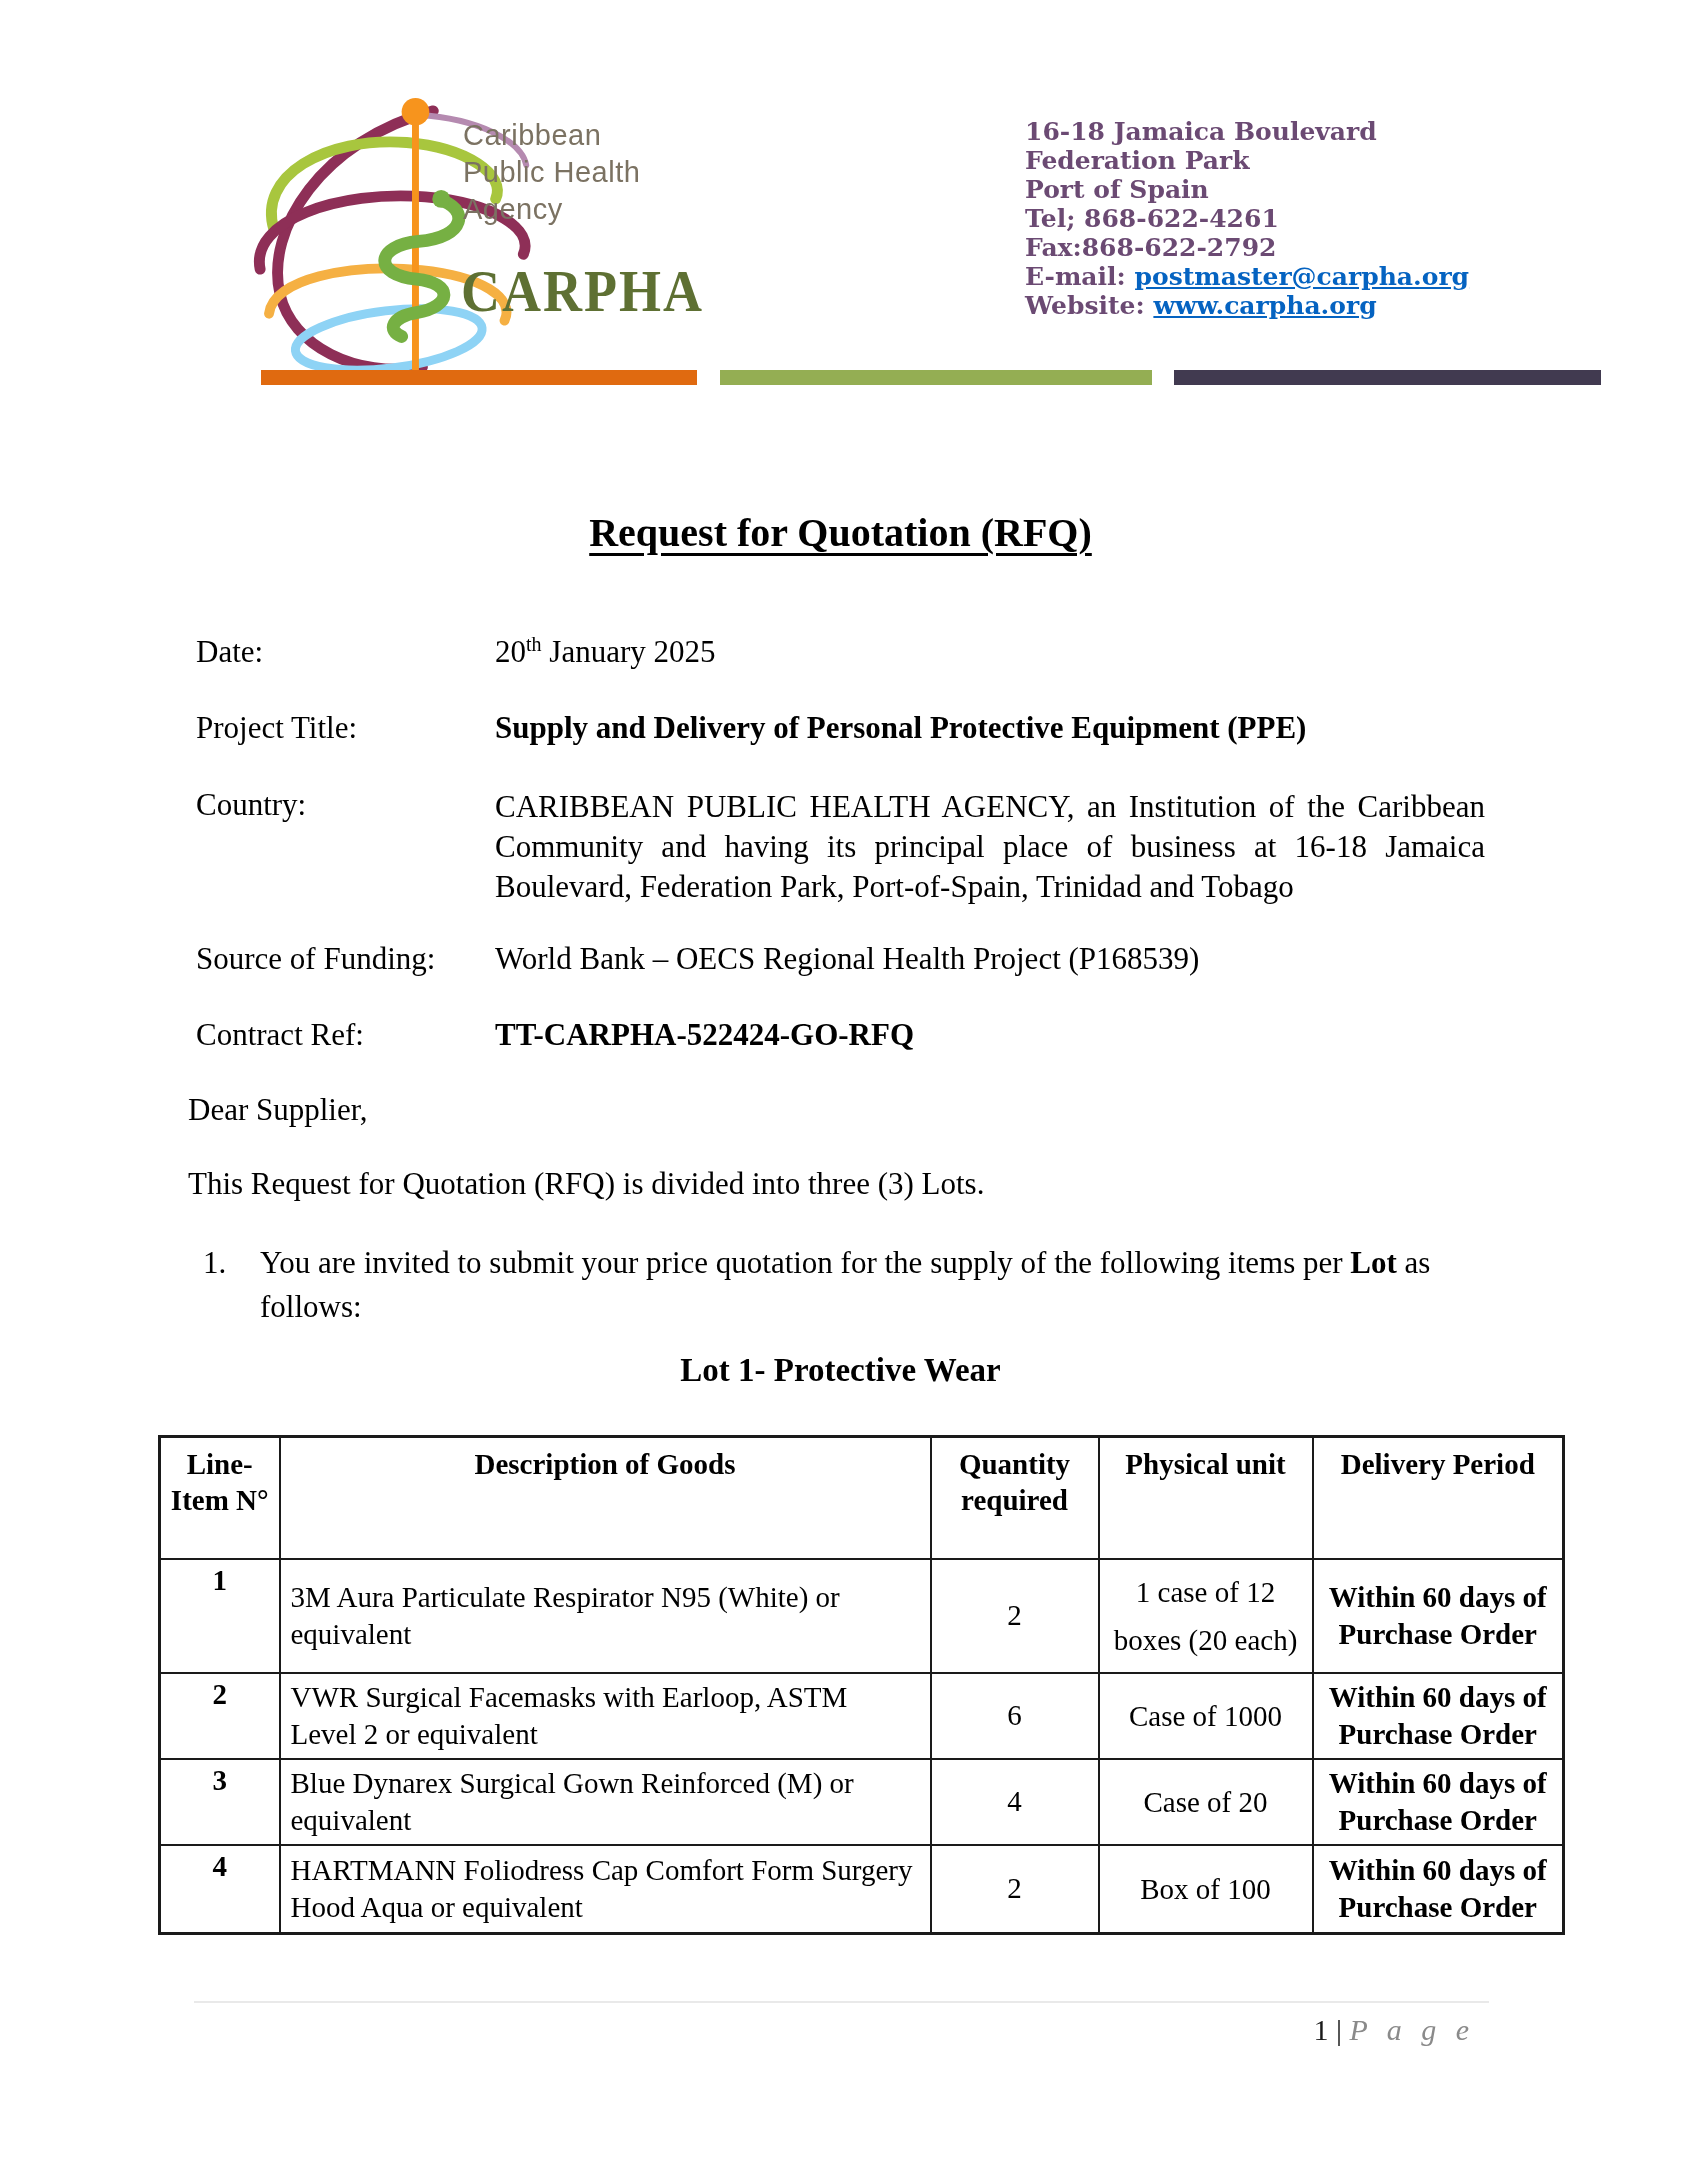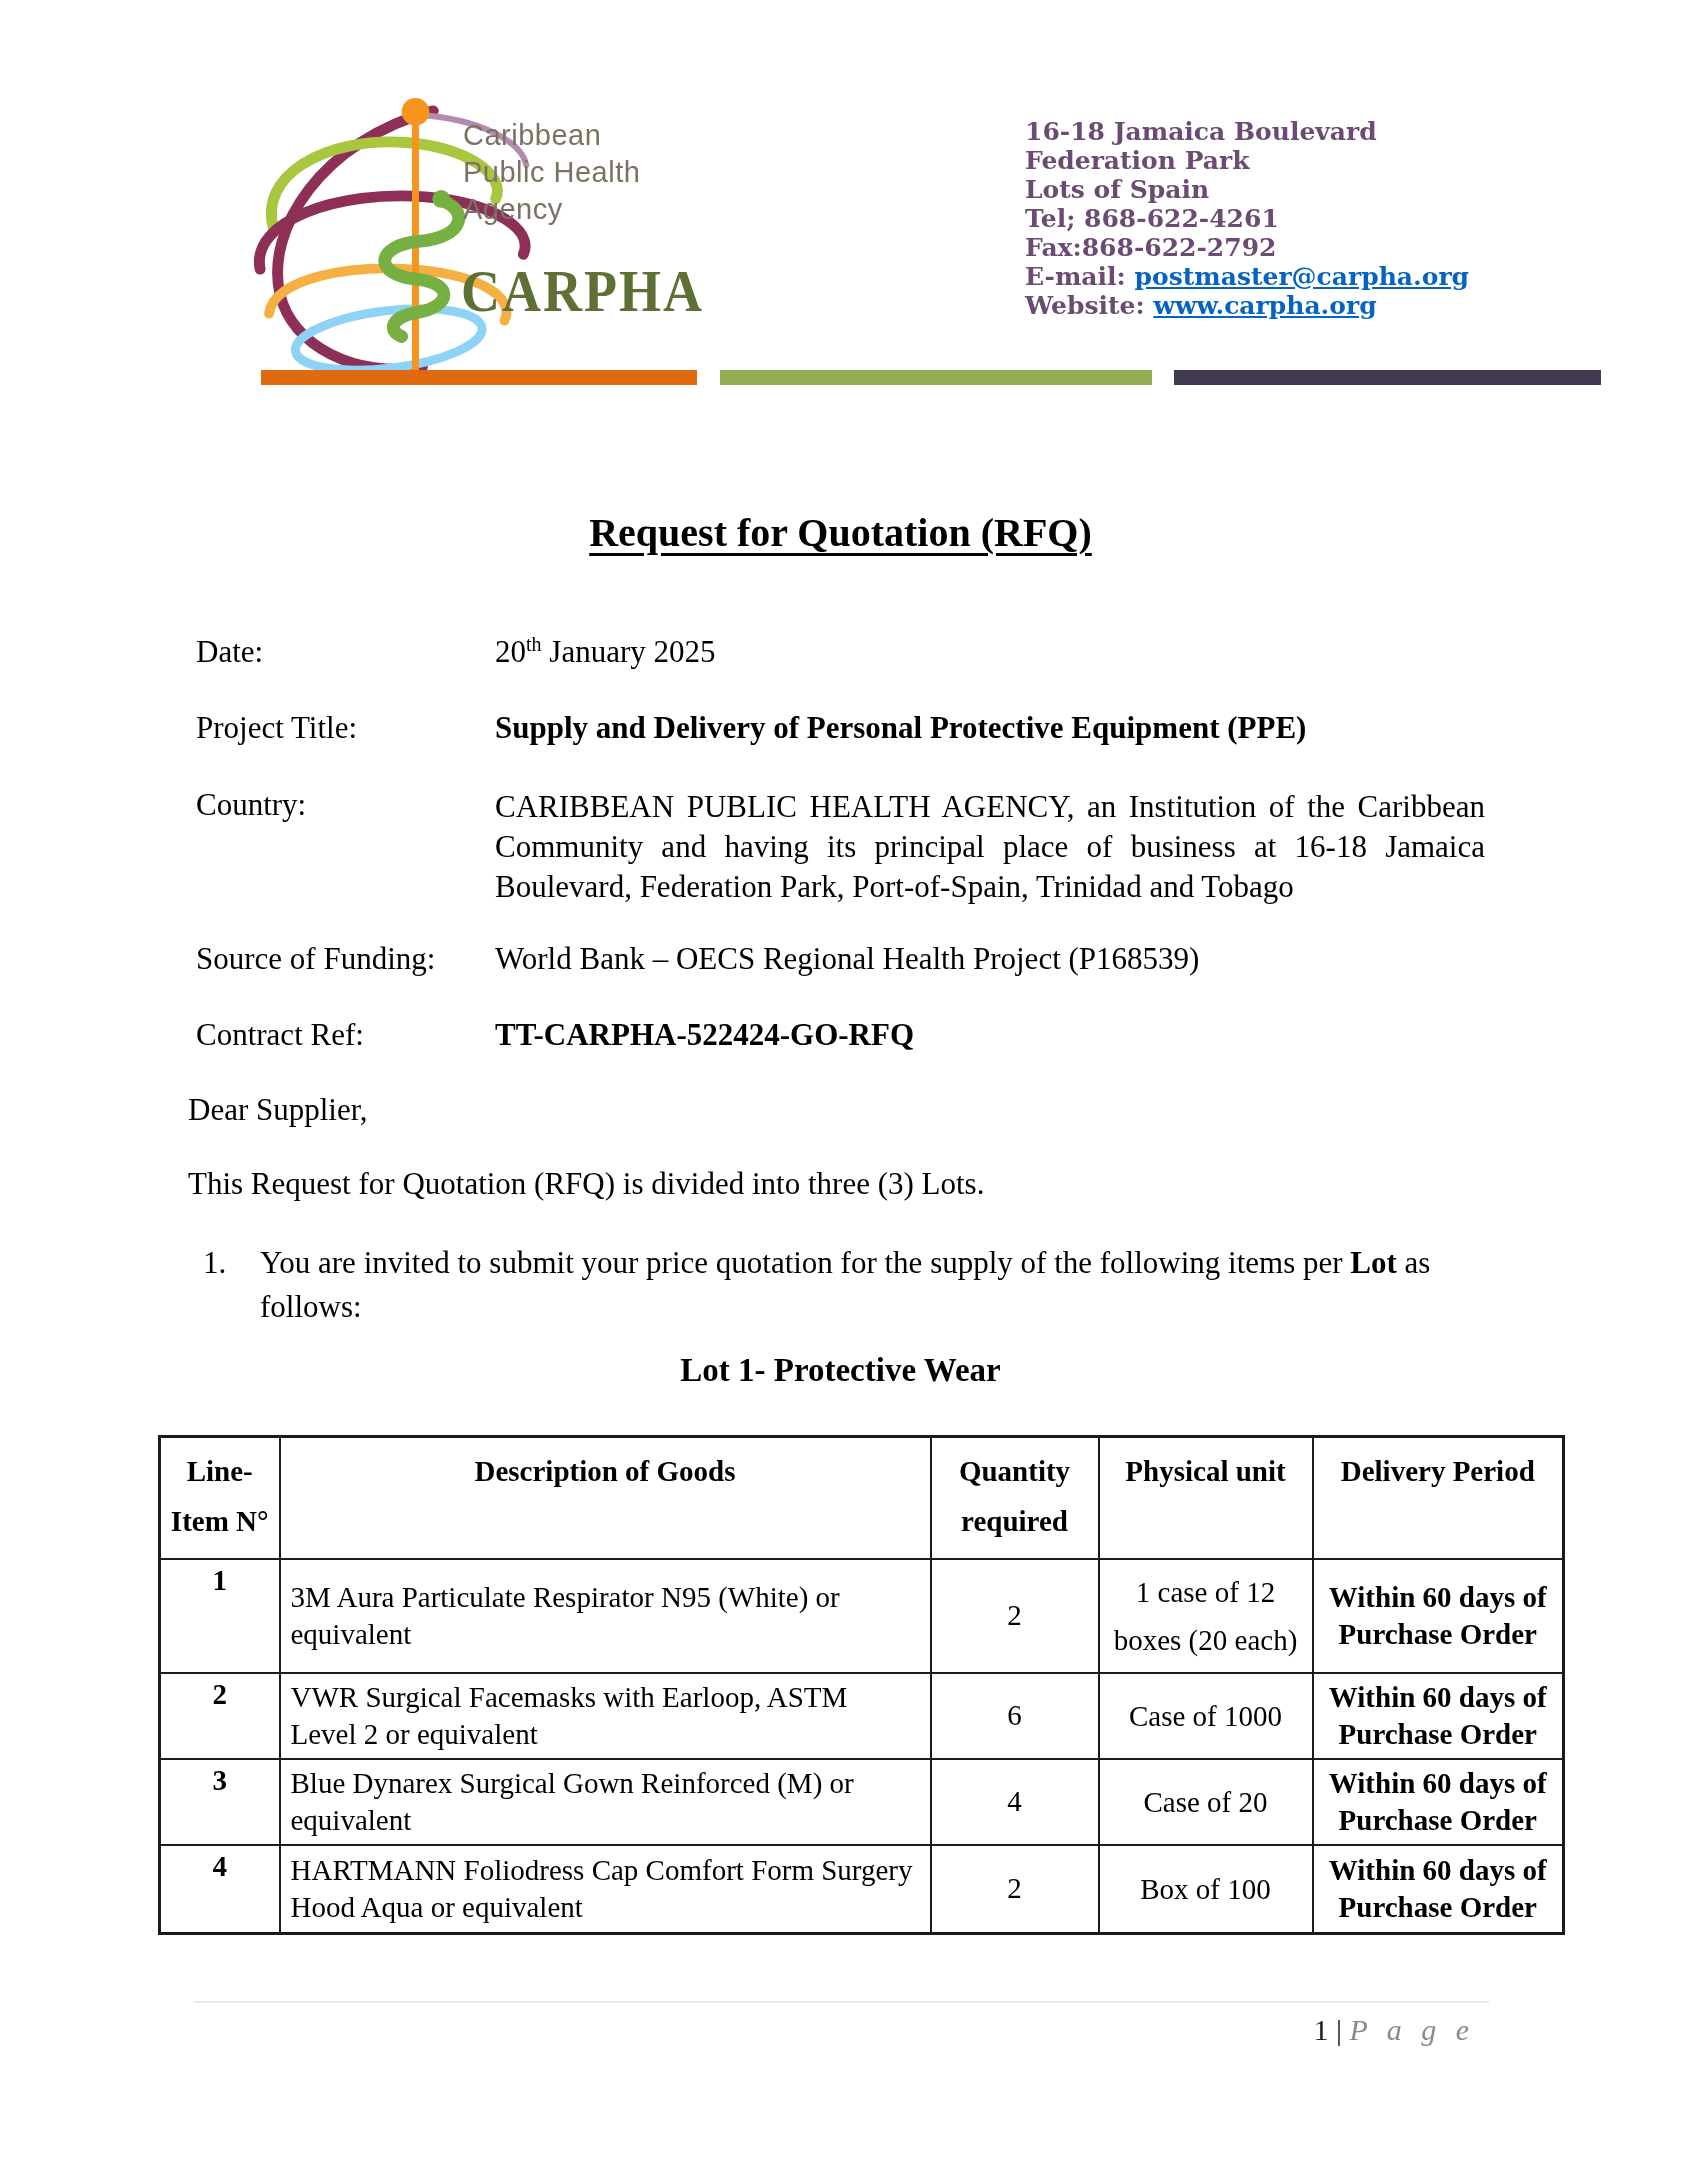--- a/index.html
+++ b/index.html
@@ -61,21 +61,21 @@
   
   table.lot1 {
     position: absolute; left: 158px; top: 1435px; width: 1405px;
     border-collapse: collapse; table-layout: fixed;
     font-size: 29px;
   }
   table.lot1, table.lot1 th, table.lot1 td { border: 2px solid #1a1a1a; }
   table.lot1 { border-width: 3px; }
   table.lot1 th {
     vertical-align: top; text-align: center; font-weight: 700;
-    padding: 8px 6px 0 6px; height: 122px; line-height: 50px;
+    padding: 8px 6px 0 6px; height: 122px; line-height: 36px;
   }
   table.lot1 td { padding: 4px 10px; }
   td.c-num  { vertical-align: top; text-align: center; font-weight: 700; padding-top: 10px; }
   td.c-desc { vertical-align: middle; text-align: left; line-height: 37px; }
   td.c-qty  { vertical-align: middle; text-align: center; }
   td.c-unit { vertical-align: middle; text-align: center; line-height: 48px; }
   td.c-del  { vertical-align: middle; text-align: center; font-weight: 700; line-height: 37px; }
   tr.r1 td { height: 114px; }
   tr.r2 td, tr.r3 td { height: 86px; }
   tr.r4 td { height: 89px; }
@@ -108,21 +108,21 @@
   <div class="logo-text">
     <div>Caribbean</div>
     <div>Public Health</div>
     <div>Agency</div>
   </div>
   <div class="logo-acronym">CARPHA</div>
 
   <div class="address">
     <div>16-18 Jamaica Boulevard</div>
     <div>Federation Park</div>
-    <div>Lots of Spain</div>
+    <div>Port of Spain</div>
     <div>Tel; 868-622-4261</div>
     <div>Fax:868-622-2792</div>
     <div><span>E-mail: </span><span class="link">postmaster@carpha.org</span></div>
     <div><span>Website: </span><span class="link">www.carpha.org</span></div>
   </div>
 
   <div class="bar orange"></div>
   <div class="bar green"></div>
   <div class="bar purple"></div>
 

